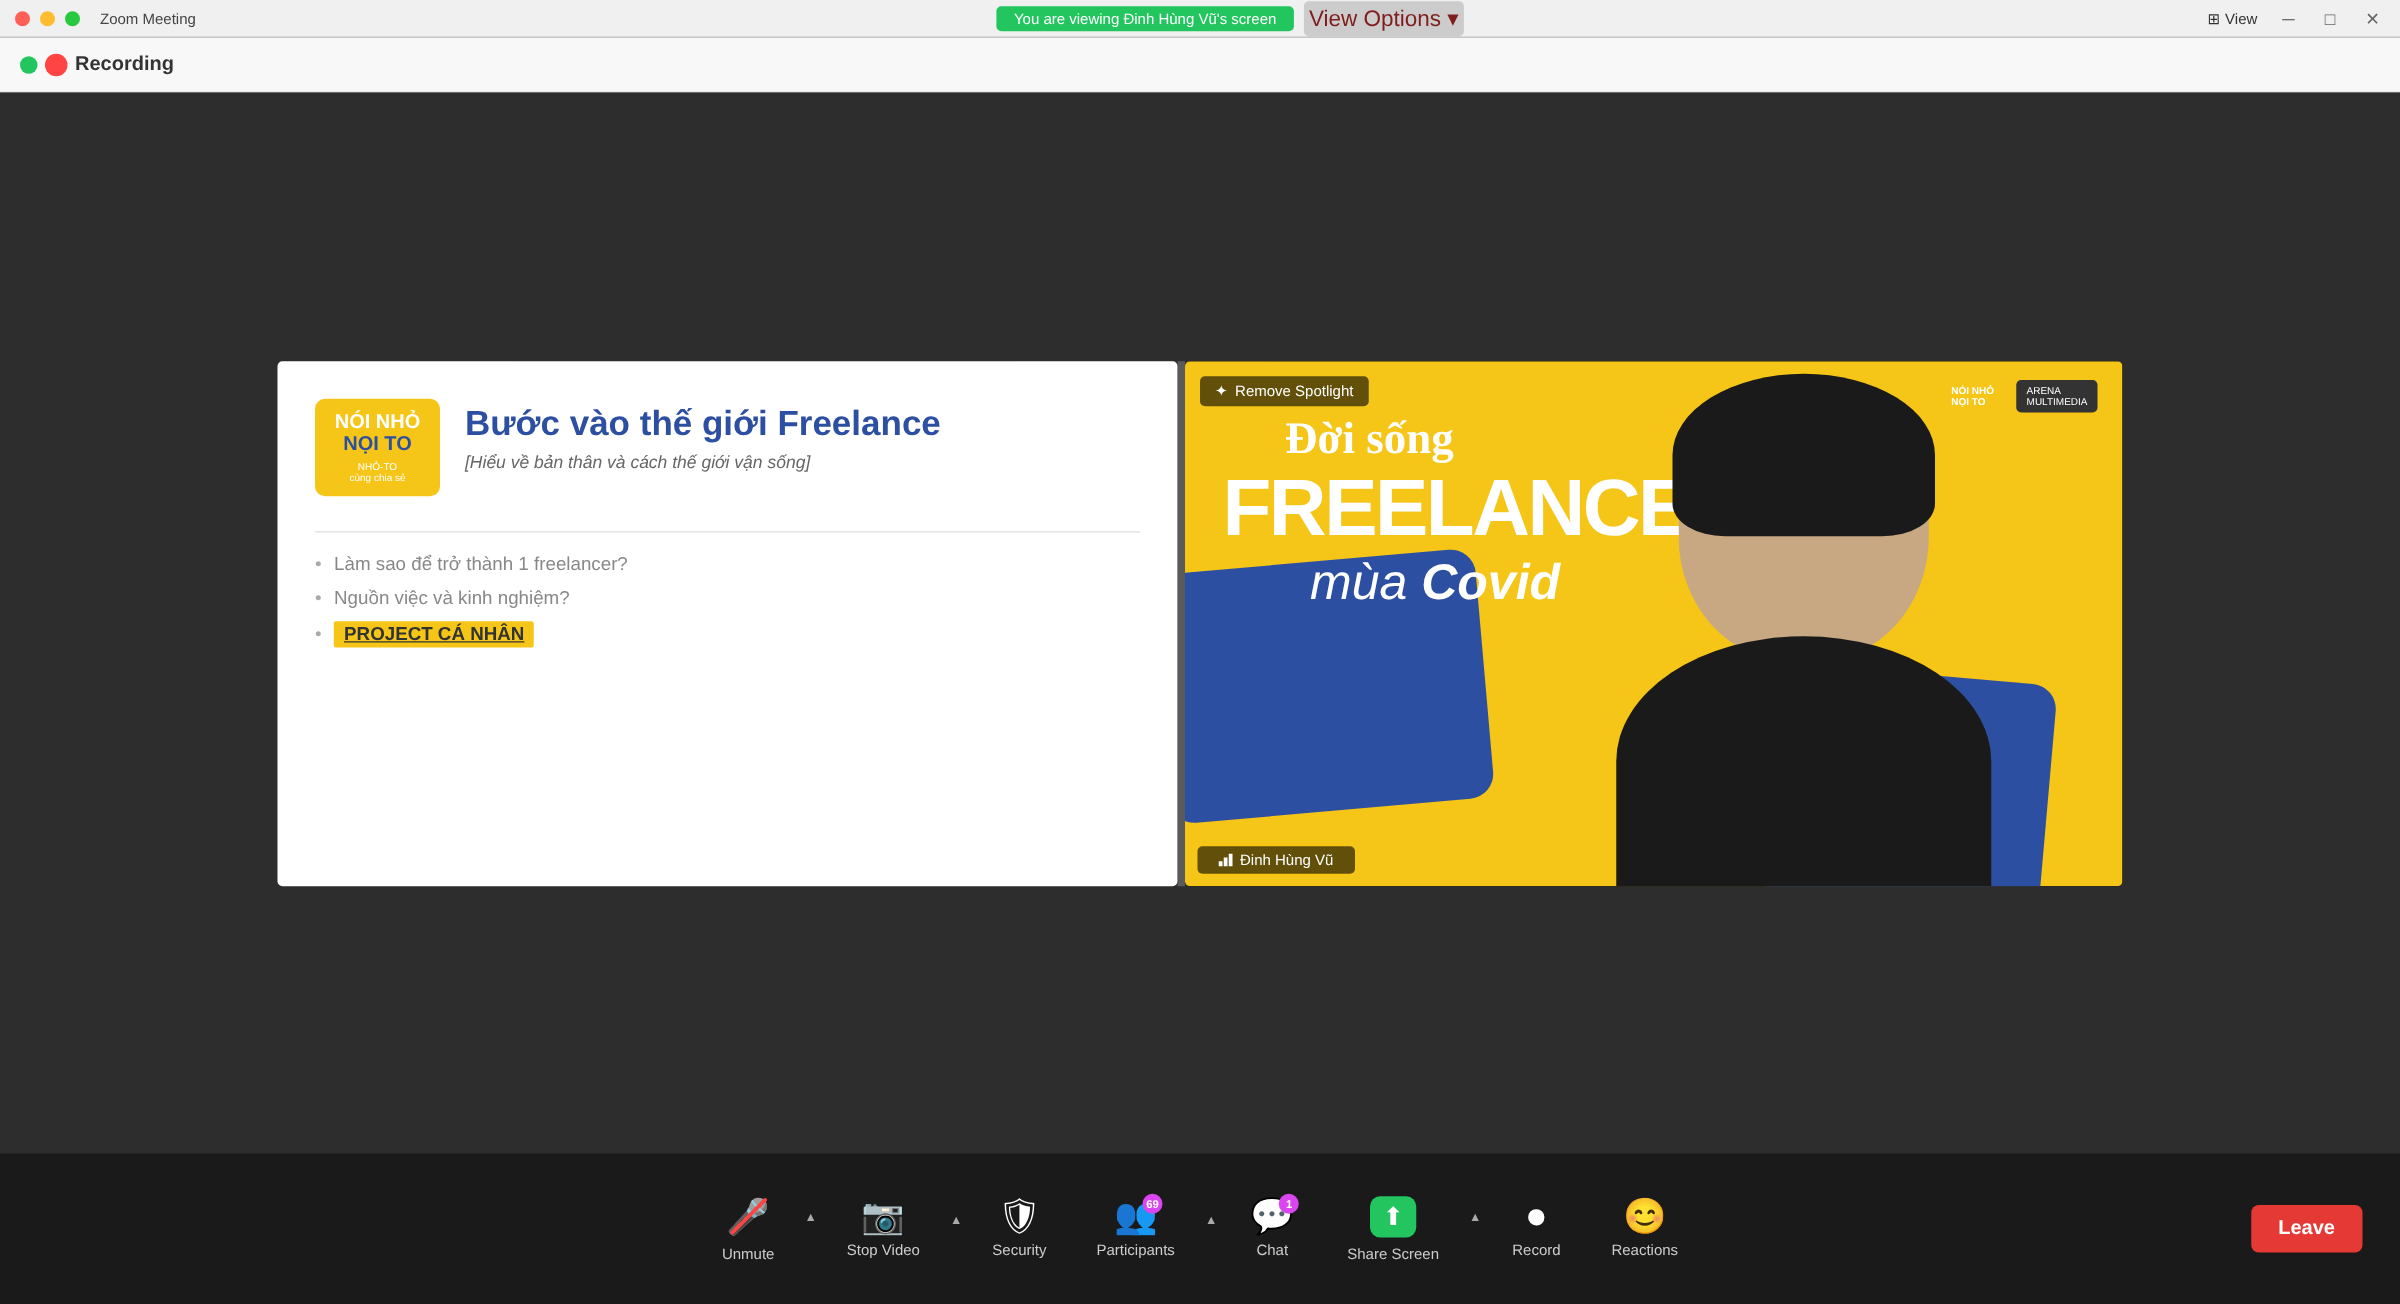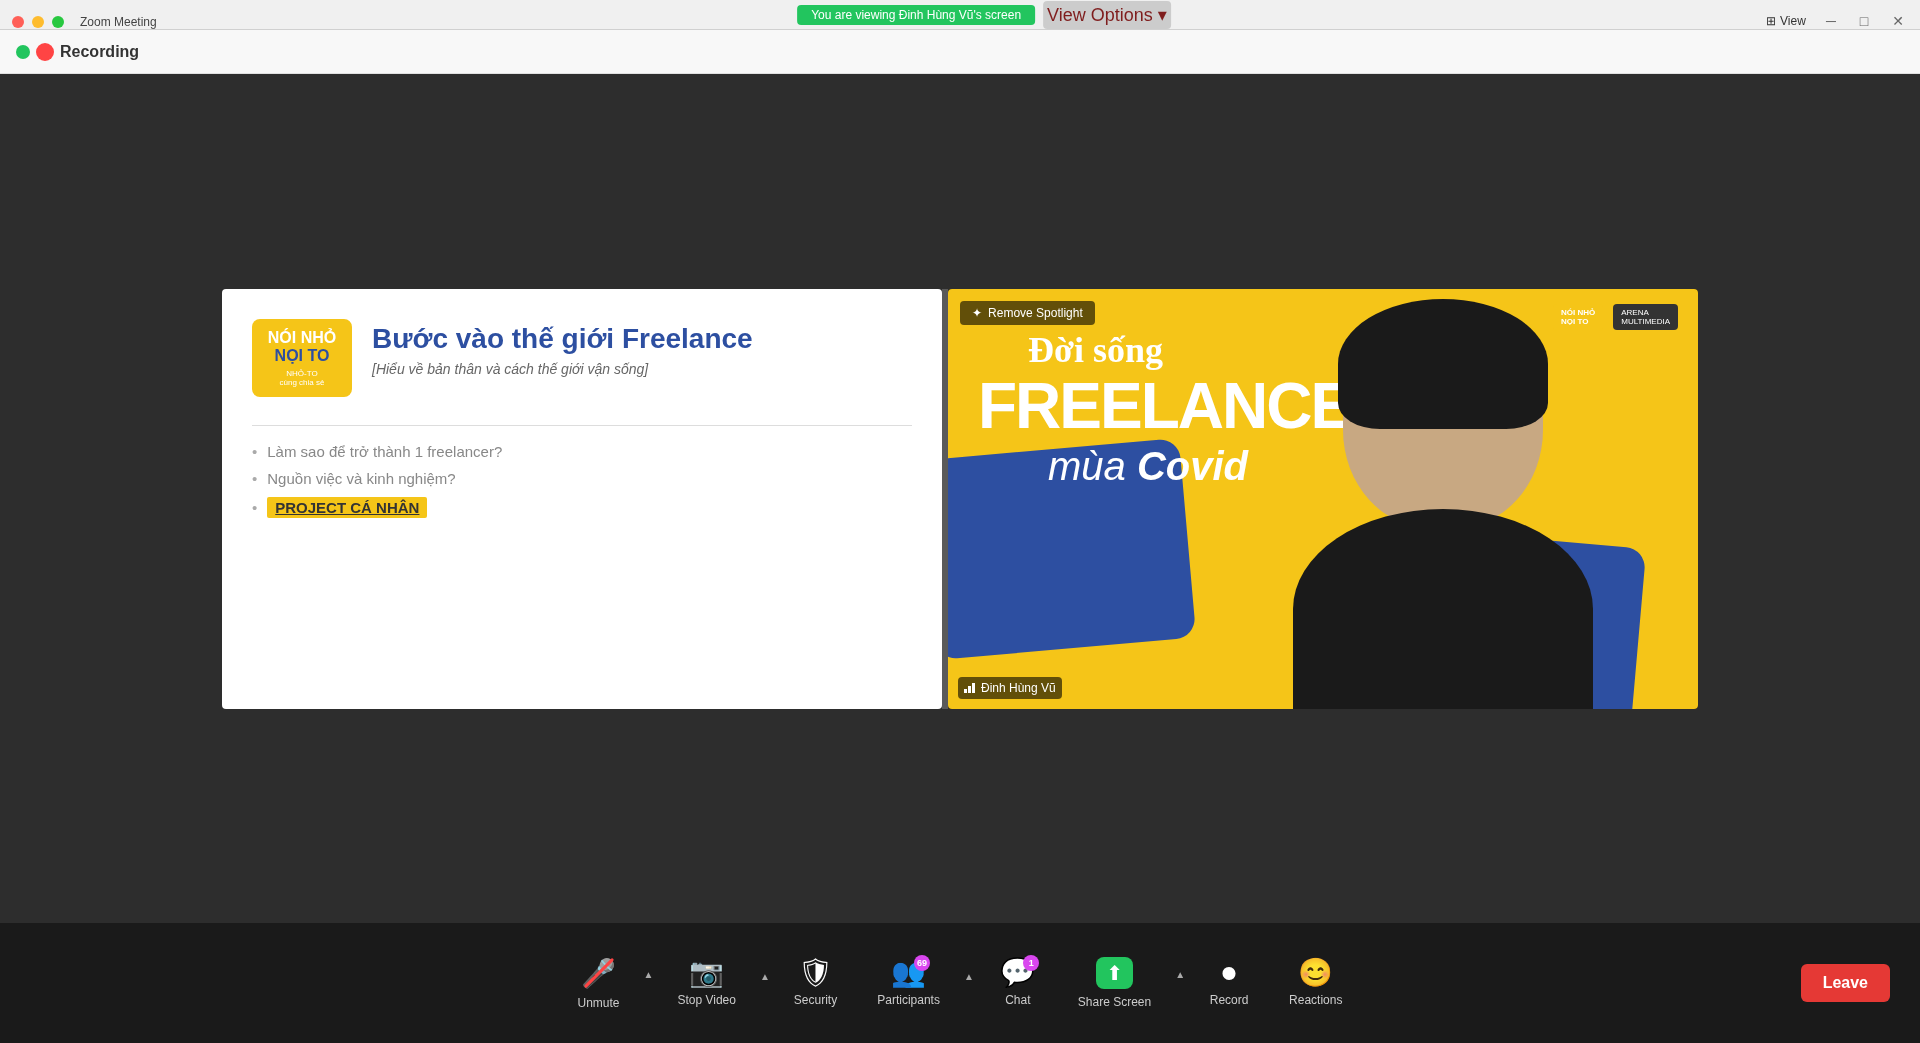--- a/index.html
+++ b/index.html
@@ -11,21 +11,21 @@
       background: #1a1a1a;
       user-select: none;
     }
 
     
     #title-bar {
       width: 100%;
       height: 30px;
       background: #f0f0f0;
       display: flex;
-      align-items: flex-end;
+      align-items: center;
       justify-content: space-between;
       padding: 0 12px;
       border-bottom: 1px solid #d0d0d0;
       position: relative;
     }
     #title-bar-left {
       display: flex;
       align-items: center;
       gap: 8px;
     }
@@ -321,21 +321,21 @@
       border: none;
     }
     
     #name-label {
       position: absolute;
       bottom: 10px;
       left: 10px;
       background: rgba(0,0,0,0.6);
       color: white;
       font-size: 12px;
-      padding: 4px 6px;
+      padding: 4px 17px;
       border-radius: 4px;
       z-index: 20;
       display: flex;
       align-items: center;
       gap: 6px;
     }
     #signal-bars {
       display: flex;
       gap: 1px;
       align-items: flex-end;

